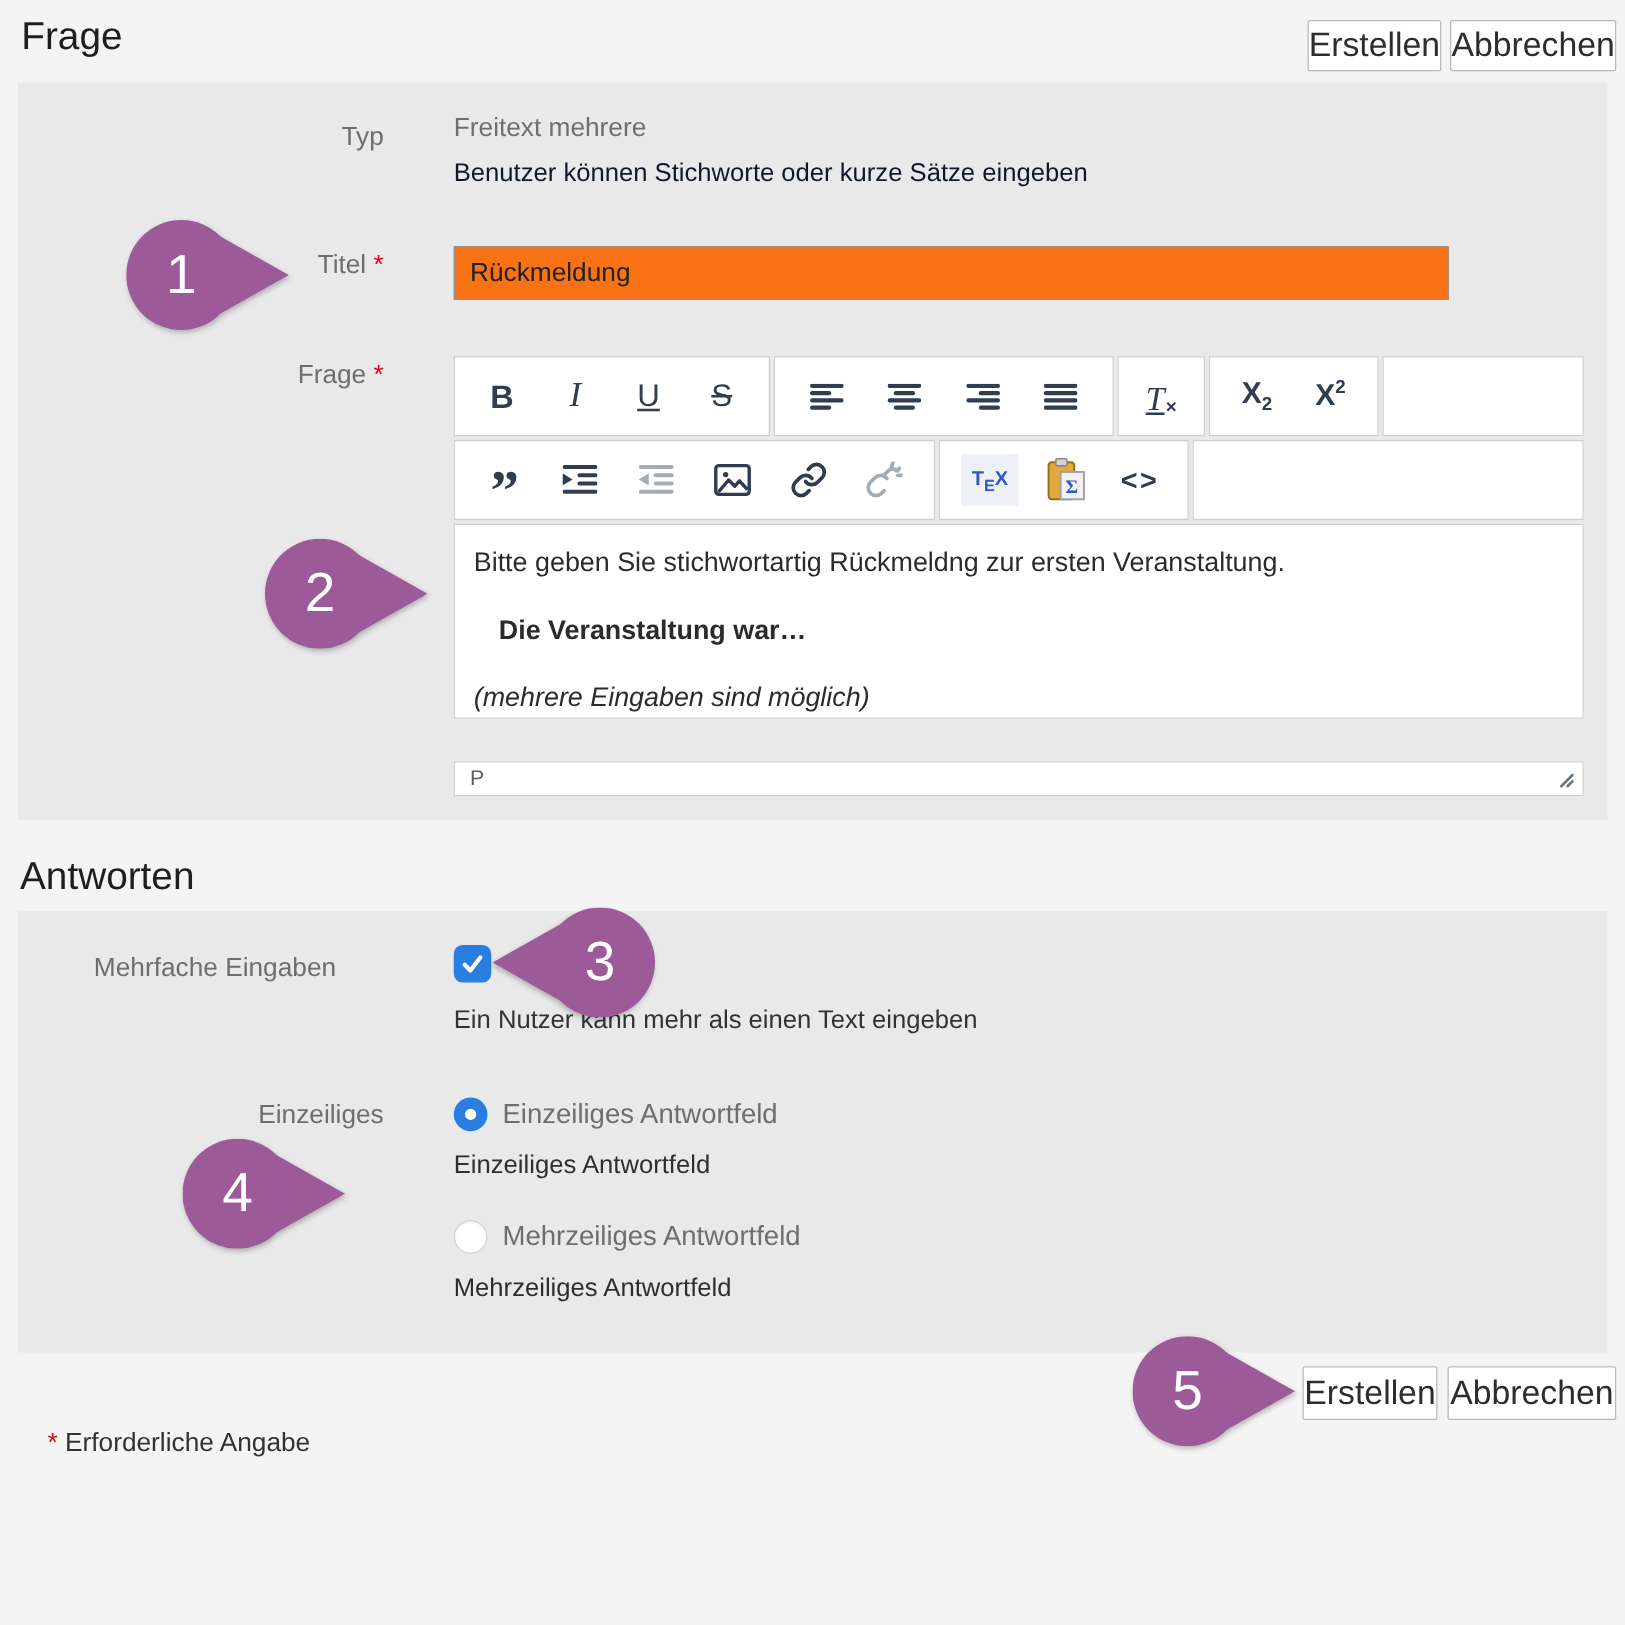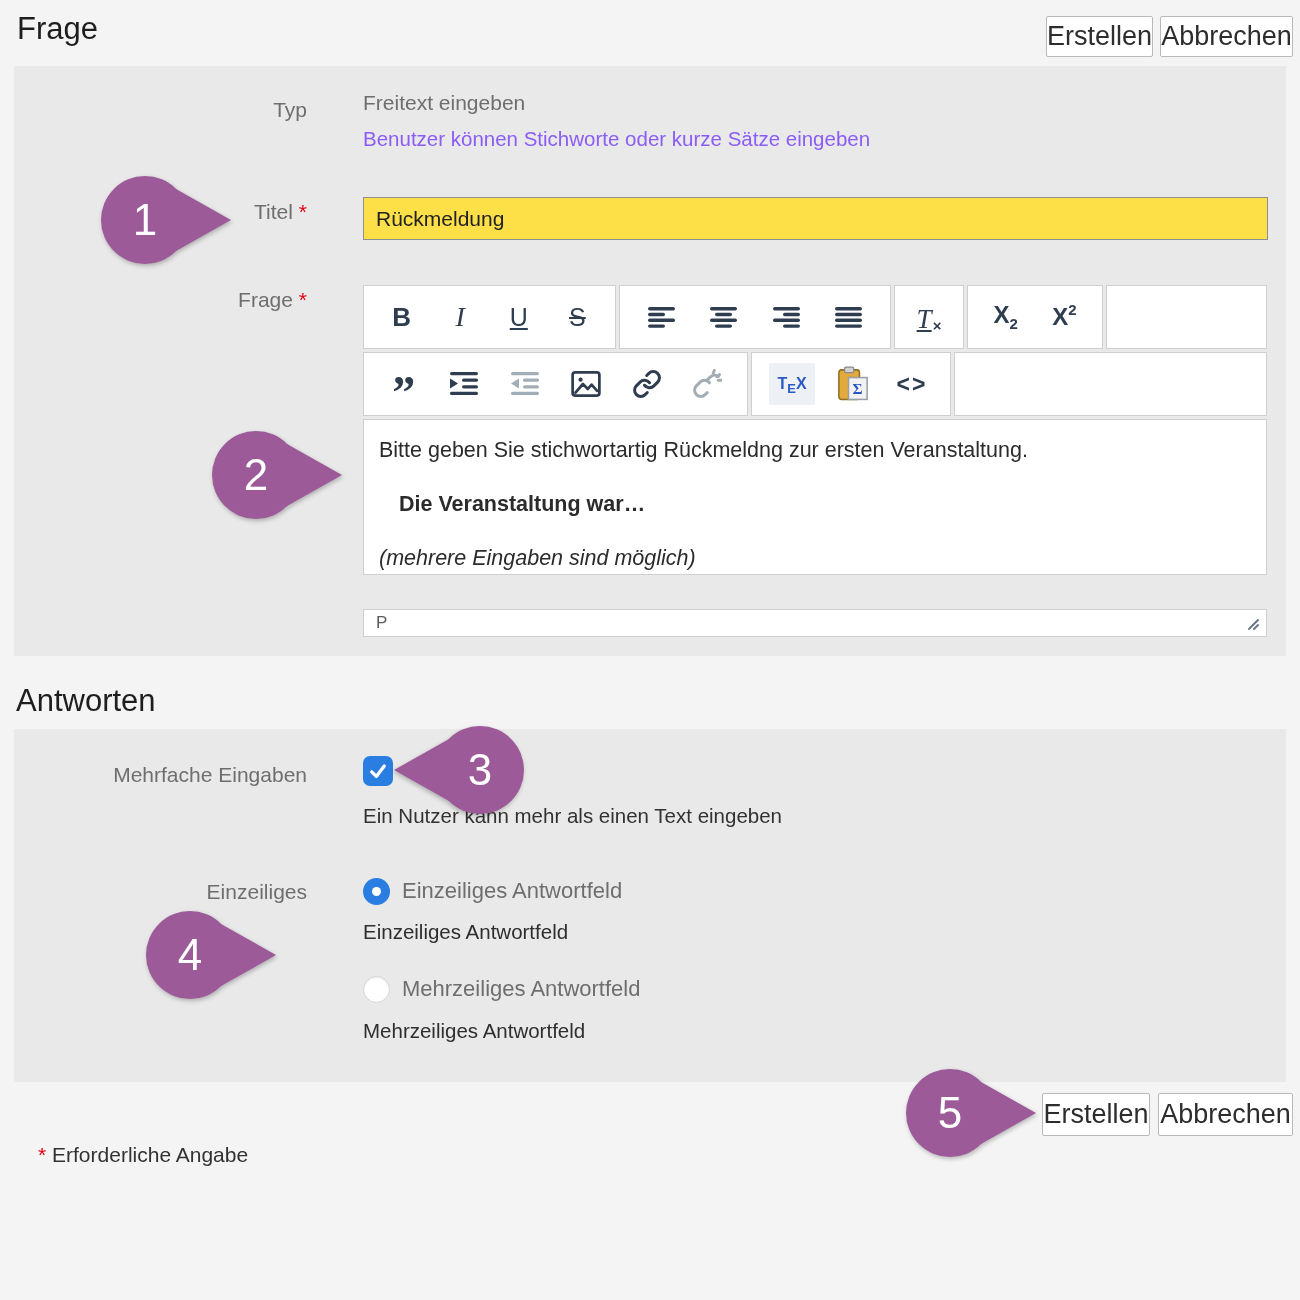--- a/index.html
+++ b/index.html
@@ -23,29 +23,29 @@
   
   .panel{position:absolute;left:14px;width:1272px;background:#e9e9e9;}
   .panel-question{top:66px;height:590px;}
   .panel-answers{top:729px;height:353px;}
 
   
   .flabel{position:absolute;left:37px;width:270px;text-align:right;font-size:21px;color:#6e6e6e;}
   .l-typ{top:98px;}
   .l-titel{top:200px;}
   .l-frage{top:288px;}
-  .l-multi{top:763px;}
+  .l-multi{top:763px;text-align:center;}
   .l-field{top:880px;}
   .req{color:#e3000f;}
 
   .typ-value{position:absolute;left:363px;top:91px;font-size:21px;color:#6e6e6e;}
-  .typ-byline{position:absolute;left:363px;top:127px;font-size:20.5px;color:#8b5cf6;}
-
-  .titel-input{position:absolute;left:363px;top:197px;width:905px;height:43px;box-sizing:border-box;
-    border:1px solid #8f8f8f;background:#fde047;font-size:21px;color:#222;padding:0 12px;font-family:inherit;outline:none;}
+  .typ-byline{position:absolute;left:363px;top:127px;font-size:20.5px;color:#0f172a;}
+
+  .titel-input{position:absolute;left:363px;top:197px;width:796px;height:43px;box-sizing:border-box;
+    border:1px solid #8f8f8f;background:#f97316;font-size:21px;color:#222;padding:0 12px;font-family:inherit;outline:none;}
 
   
   .editor{position:absolute;left:363px;top:285px;width:904px;height:352px;}
   .tgroup{position:absolute;background:#fff;border:1px solid #cfcfcf;box-sizing:border-box;height:64px;
           display:flex;align-items:center;justify-content:space-evenly;}
   .row1{top:0;} .row2{top:67px;}
   .g-basic{left:0;width:253px;}
   .g-align{left:256px;width:272px;}
   .g-clear{left:531px;width:70px;}
   .g-script{left:604px;width:136px;}
@@ -120,21 +120,21 @@
 
 <div class="stage">
 
   <div class="h1 h1-frage">Frage</div>
   <button class="btn btn-create-top">Erstellen</button>
   <button class="btn btn-cancel-top">Abbrechen</button>
 
   <div class="panel panel-question"></div>
 
   <div class="flabel l-typ">Typ</div>
-  <div class="typ-value">Freitext eingeben</div>
+  <div class="typ-value">Freitext mehrere</div>
   <div class="typ-byline">Benutzer können Stichworte oder kurze Sätze eingeben</div>
 
   <div class="flabel l-titel">
     <span>Titel</span>
     <span class="req">*</span>
   </div>
   <input class="titel-input" value="Rückmeldung" style="">
 
   <div class="flabel l-frage">
     <span>Frage</span>

